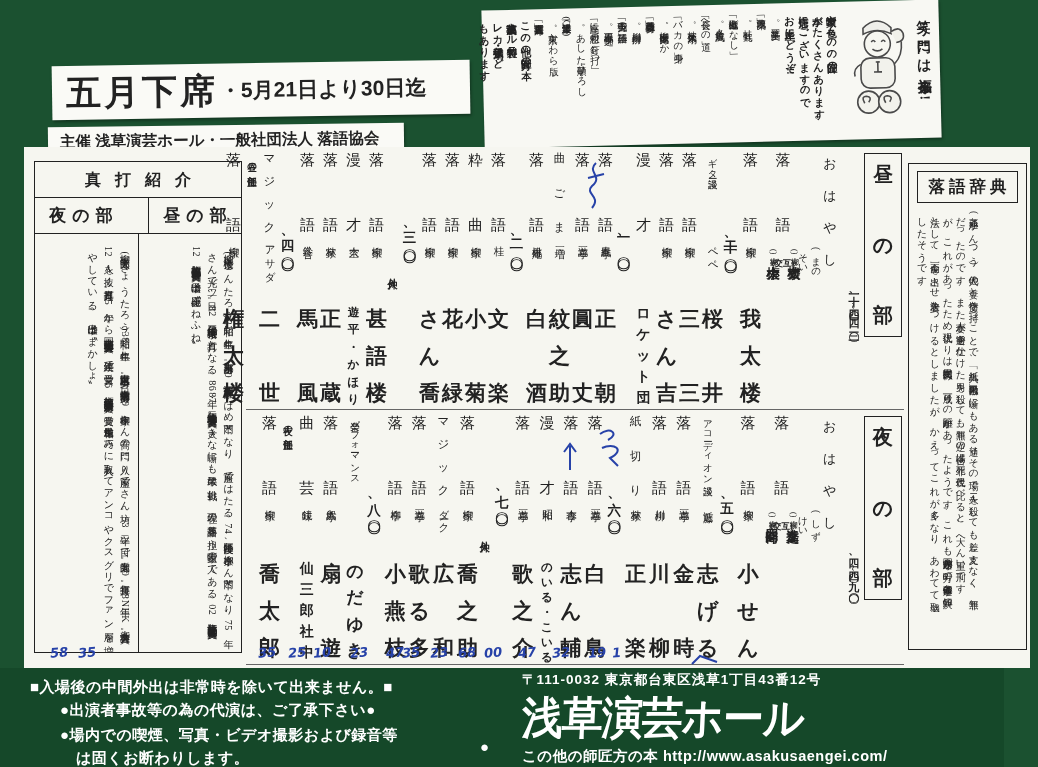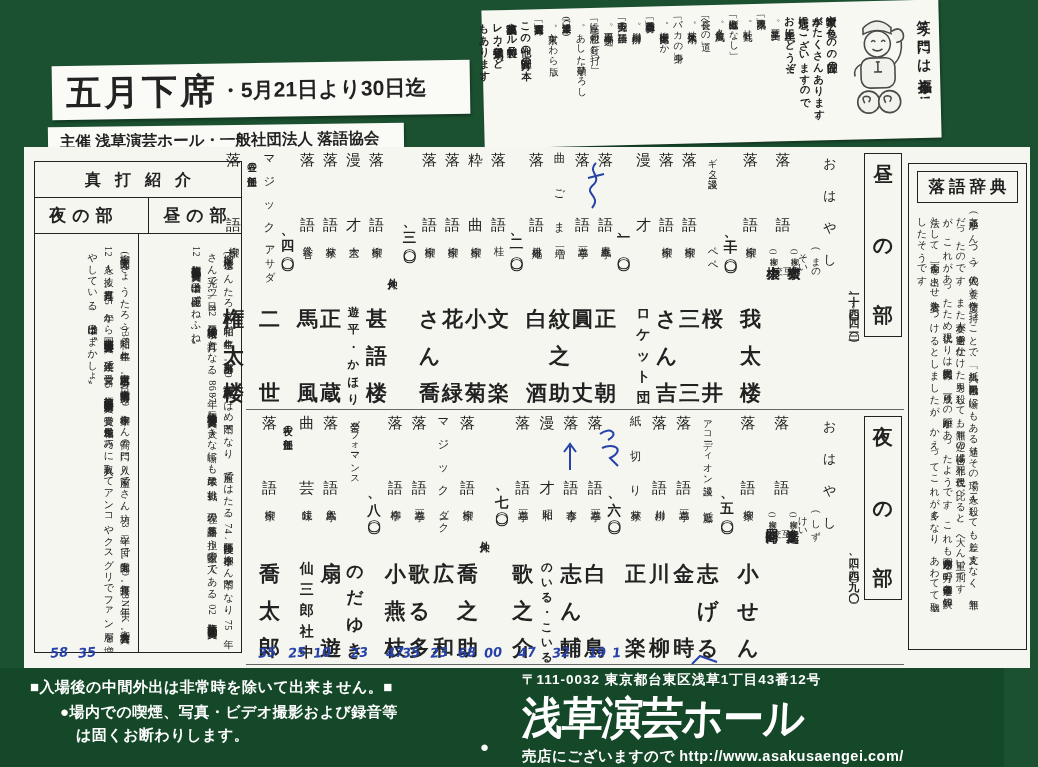--- a/index.html
+++ b/index.html
@@ -69,21 +69,21 @@
   .time-col{width:15px;display:flex;flex-direction:row-reverse;flex:none;}
   .time-col.nakairi{width:30px;}
   .time-label{writing-mode:vertical-rl;margin-top:78px;font-size:13.5px;font-weight:700;letter-spacing:2px;}
   .nakairi .time-label{margin-top:70px;}
   .nakairi-label{writing-mode:vertical-rl;margin-top:120px;font-size:10px;font-weight:700;margin-right:1px;}
   .pair-col{flex-direction:column;align-items:center;width:42px;}
   .pair-names{display:flex;flex-direction:row-reverse;gap:3px;margin-top:14px;}
   .pair-one{display:flex;flex-direction:column;align-items:center;}
   .mini-house{writing-mode:vertical-rl;font-size:8px;}
   .pair-name{writing-mode:vertical-rl;font-size:13px;margin-top:2px;font-weight:600;}
-  .pair-note{font-size:8.5px;margin-top:10px;font-weight:400;}
+  .pair-note{font-size:8.5px;margin-top:2px;font-weight:700;}
   .leader-col{width:46px;}
   .role{writing-mode:vertical-rl;font-size:9.5px;margin-top:4px;font-weight:600;letter-spacing:1px;}
   
   .footer{position:absolute;left:0;top:668px;width:1004px;height:99px;background:#154829;
     font-family:"Liberation Sans",sans-serif;color:#fff;}
   .notes{position:absolute;left:30px;top:6px;width:480px;font-weight:700;}
   .notes p{margin:4px 0;font-size:15px;letter-spacing:.5px;}
   .notes .p2{padding-left:30px;}
   .notes .p3{padding-left:46px;text-indent:-16px;width:330px;line-height:1.5;}
   .lone-dot{position:absolute;left:450px;top:64px;font-size:15px;font-weight:700;}
@@ -781,34 +781,35 @@
 
     <div class="dict-box">
       <div class="dict-title">落語辞典</div>
       <div class="dict-body">姦通(かんつう) 他人の妻と情交を持つことで、「紙入れ」「風呂敷」の噺にもある通りその場で二人を殺しても差し支えなく、無罪だったのです。また人妻が密通を仕かけた男を殺しても無罪。逆の場合は死罪。現代と比べると、大へん重い刑ですが、これがあったため現代よりは男女関係に、可成りの距離があったようです。これも大岡越前守が町方の姦通事件の解決の方法として、金一両を出させ決着をつけるとしましたが、かえってこれが多くなり、あわてて取消したそうです。</div>
     </div>
   </div>
 
   <div class="footer">
     <div class="notes">
       <p>■入場後の中間外出は非常時を除いて出来ません。■</p>
+      <p class="p2">●出演者事故等の為の代演は、ご了承下さい●</p>
       <p class="p3">●場内での喫煙、写真・ビデオ撮影および録音等は固くお断わりします。</p>
       <span class="lone-dot">●</span>
     </div>
     <div class="contact">
       <div class="addr">
         <span>〒111-0032</span>
         <span>  </span>
         <span>東京都台東区浅草1丁目43番12号</span>
       </div>
       <div class="logo-row">
         <div class="hall-logo">浅草演芸ホール</div>
       </div>
       <div class="homepage">
-        <span>売店にございますので</span>
+        <span>この他の師匠方の本</span>
         <span> </span>
         <span>http://www.asakusaengei.com/</span>
       </div>
     </div>
   </div>
 
   <svg class="scribble" style="left:584px;top:160px" width="24" height="60" viewBox="0 0 24 60">
     <path d="M12 3 C2 12 20 16 8 26 C0 34 18 36 8 48 M4 18 L20 14" stroke="#2742a8" stroke-width="2" fill="none"></path>
   </svg>
   <svg class="scribble" style="left:596px;top:424px" width="36" height="46" viewBox="0 0 36 46">

